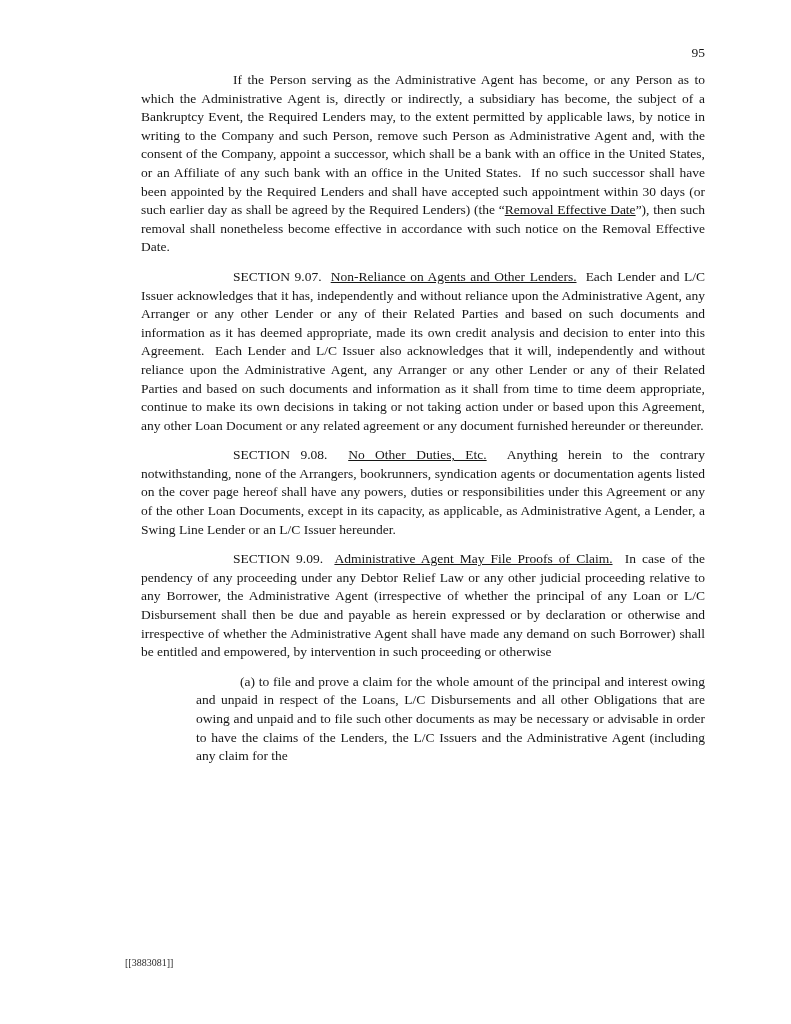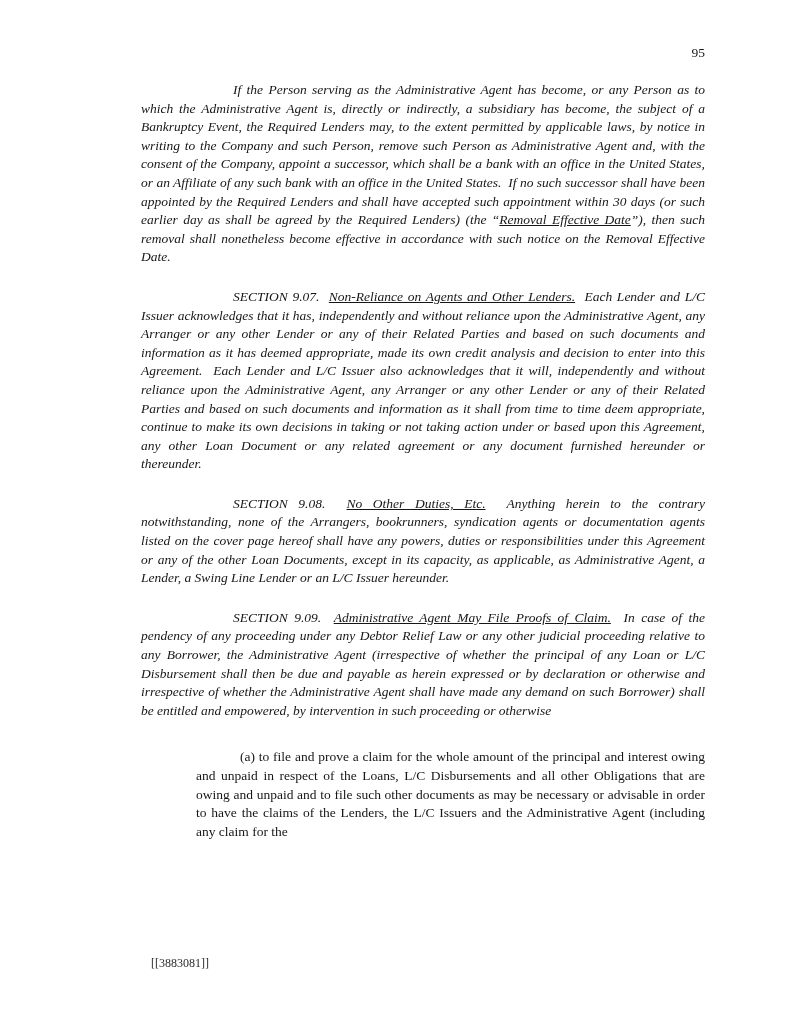--- a/index.html
+++ b/index.html
@@ -32,37 +32,36 @@
   .content p {
     margin: 0;
     font-size: 13.5px;
     line-height: 18.6px;
     text-align: justify;
   }
   p.cont {
     margin-top: 36px;
   }
   p.ind {
-    margin-top: 21px;
+    margin-top: 11px;
     text-indent: 92px;
-    font-style: italic;
   }
   p.sub {
-    margin-top: 28px;
+    margin-top: 11px;
     margin-left: 55px;
     text-indent: 44px;
   }
   .u {
     text-decoration: underline;
   }
   .footer {
     position: absolute;
-    left: 151px;
+    left: 125px;
     top: 957px;
-    font-size: 12px;
+    font-size: 10px;
     line-height: 12px;
     color: #2a2a2a;
     font-family: "Liberation Serif", serif;
   }
 </style>
 </head>
 <body>
 
 <div class="page">
   <div class="content">

